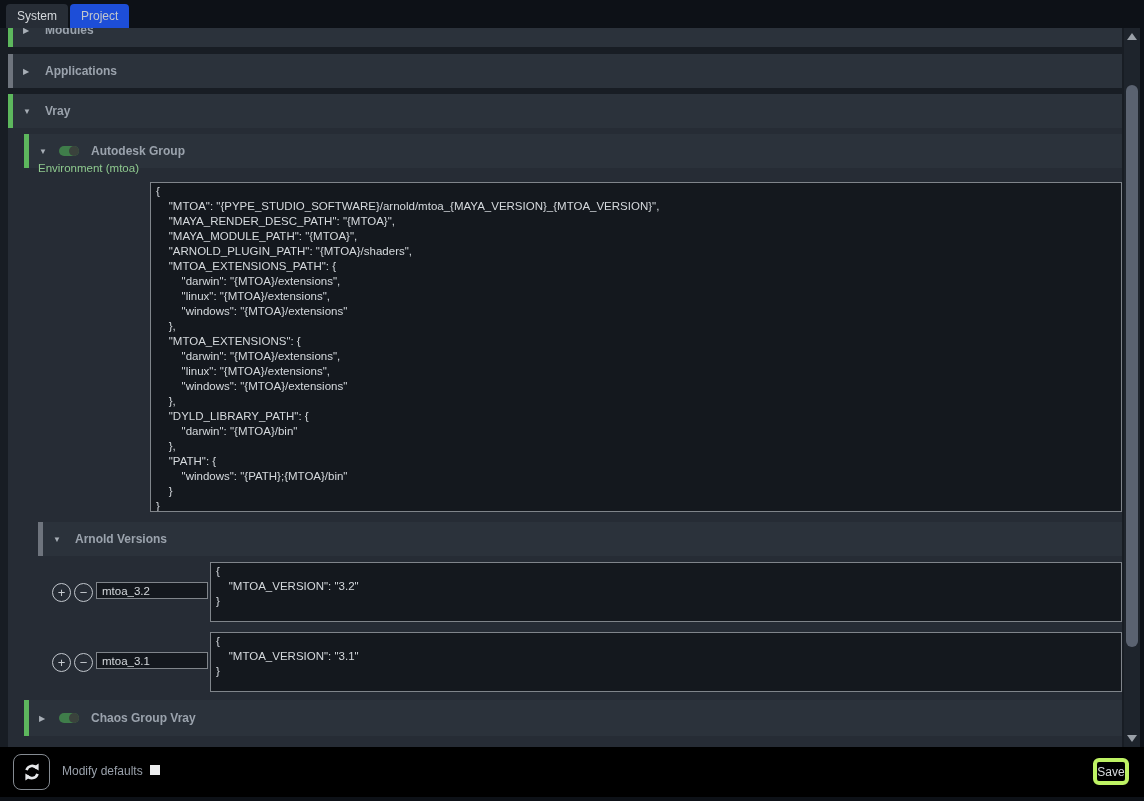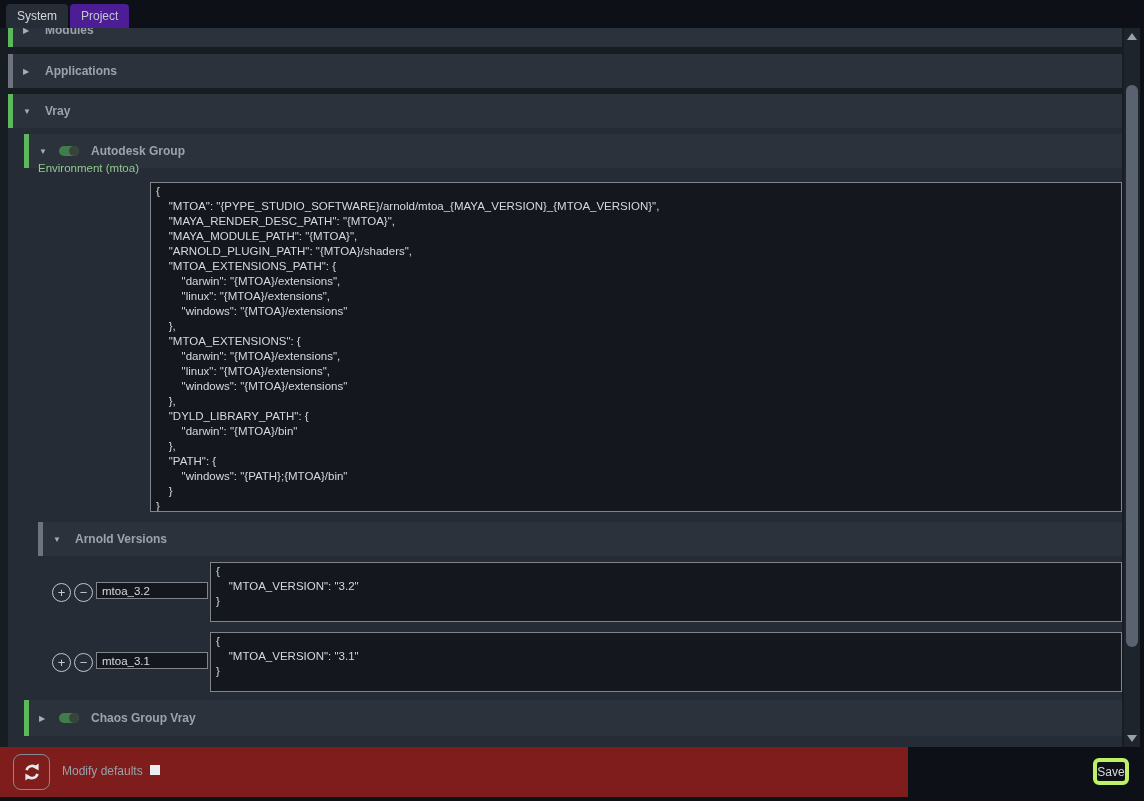--- a/index.html
+++ b/index.html
@@ -11,21 +11,21 @@
   }
   .window { position: absolute; inset: 0; }
 
   
   .tabbar {
     position: absolute; left: 4px; top: 0; width: 1144px; height: 28px;
     background: #0d1117; display: flex; align-items: flex-end;
   }
   .tab {
     height: 24px; padding: 0 11px; display: flex; align-items: center;
-    font-size: 12px; color: #c2c7cc; background: #4c1d95;
+    font-size: 12px; color: #c2c7cc; background: #1d4ed8;
     border-radius: 4px 4px 0 0; margin-left: 2px; cursor: default;
   }
   .tab.active { background: #272d36; color: #d5d9dd; }
 
   
   .viewport {
     position: absolute; left: 0; top: 28px; width: 1144px; height: 719px;
     background: #181d24; overflow: hidden;
   }
 
@@ -113,22 +113,22 @@
     position: absolute; left: 2px; top: 57px; width: 12px; height: 562px;
     border-radius: 6px; background: #5a6270;
   }
   .right-strip {
     position: absolute; left: 1140px; top: 28px; width: 4px; height: 719px;
     background: #0d1117;
   }
 
   
   .footer {
-    position: absolute; left: 0; top: 747px; width: 908px; height: 50px;
-    background: #7f1d1d;
+    position: absolute; left: 0; top: 747px; width: 1144px; height: 50px;
+    background: #000000;
   }
   .refresh-btn {
     position: absolute; left: 13px; top: 7px; width: 37px; height: 36px;
     border: 1px solid #858b92; border-radius: 8px; background: transparent;
     display: flex; align-items: center; justify-content: center; cursor: pointer;
     padding: 0;
   }
   .modify-label {
     position: absolute; left: 62px; top: 17px; font-size: 12px; color: #9aa1ab;
   }

